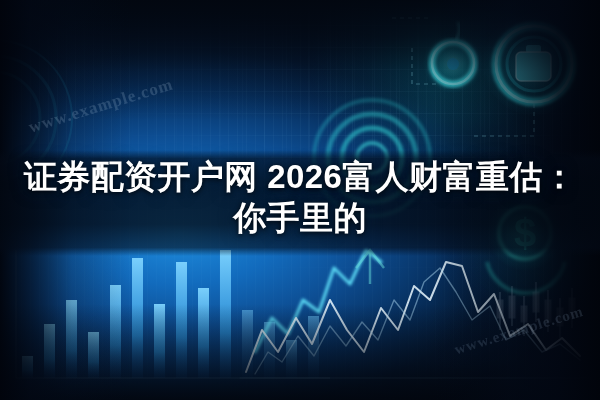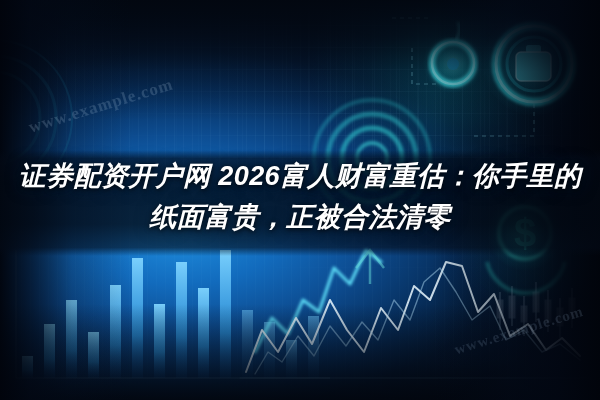--- a/index.html
+++ b/index.html
@@ -127,27 +127,26 @@
 
   
   .headline {
     position: absolute;
     left: 0;
     right: 0;
     top: 156px;
     padding: 0 18px;
     text-align: center;
     color: #ffffff;
-    font-size: 27px;
+    font-size: 33px;
     line-height: 41px;
     font-weight: 700;
     letter-spacing: 0.4px;
     text-shadow: 0 1px 5px rgba(0,0,0,0.85), 0 0 16px rgba(0,30,60,0.6);
     box-sizing: border-box;
-    font-style: italic;
   }
   .headline .ln {
     display: block;
   }
 </style>
 </head>
 <body>
 
 <div id="banner">
 
@@ -292,16 +291,15 @@
   <div class="bg-dark-top"></div>
   <div class="bg-dark-sides"></div>
 
   <div class="watermark wm-left">www.example.com</div>
   <div class="watermark wm-right">www.example.com</div>
 
   <div class="text-band"></div>
 
   <div class="headline">
     <span class="ln">证券配资开户网 2026富人财富重估：你手里的</span>
-    <span class="ln">纸面富贵，正被合法清零</span>
   </div>
 
 </div>
 
 </body></html>

